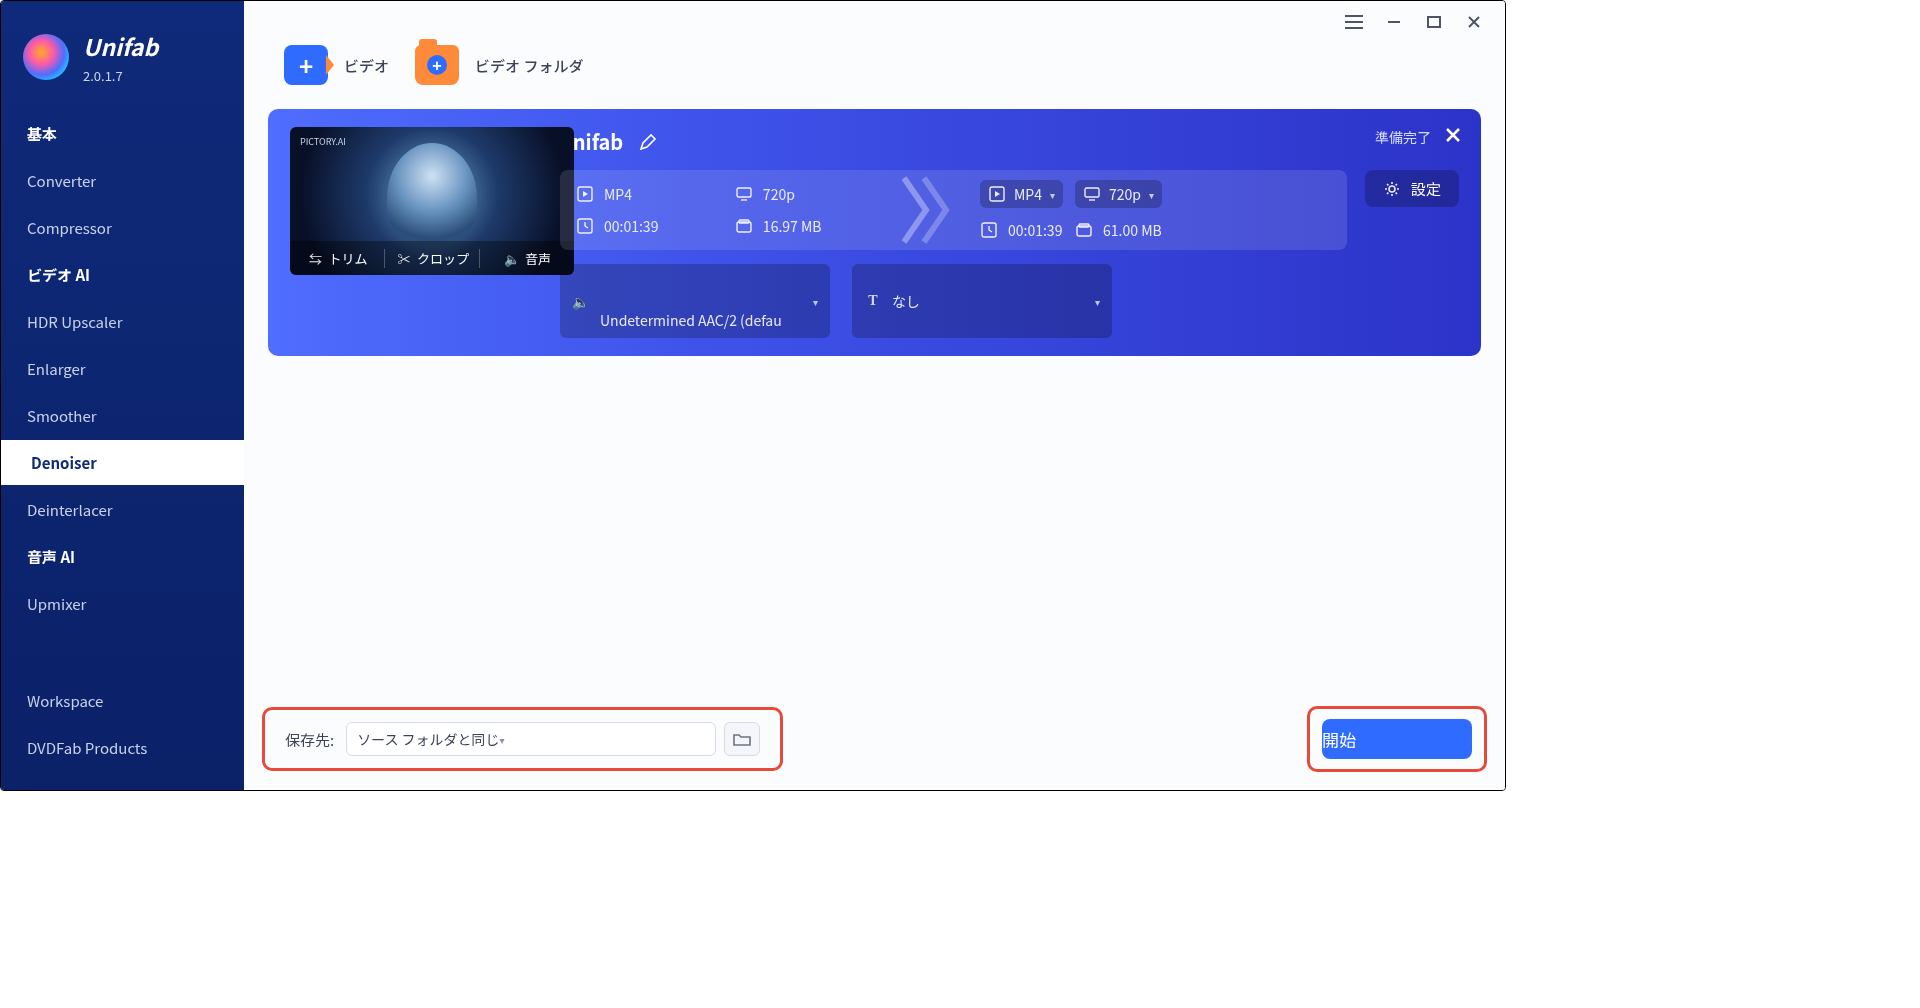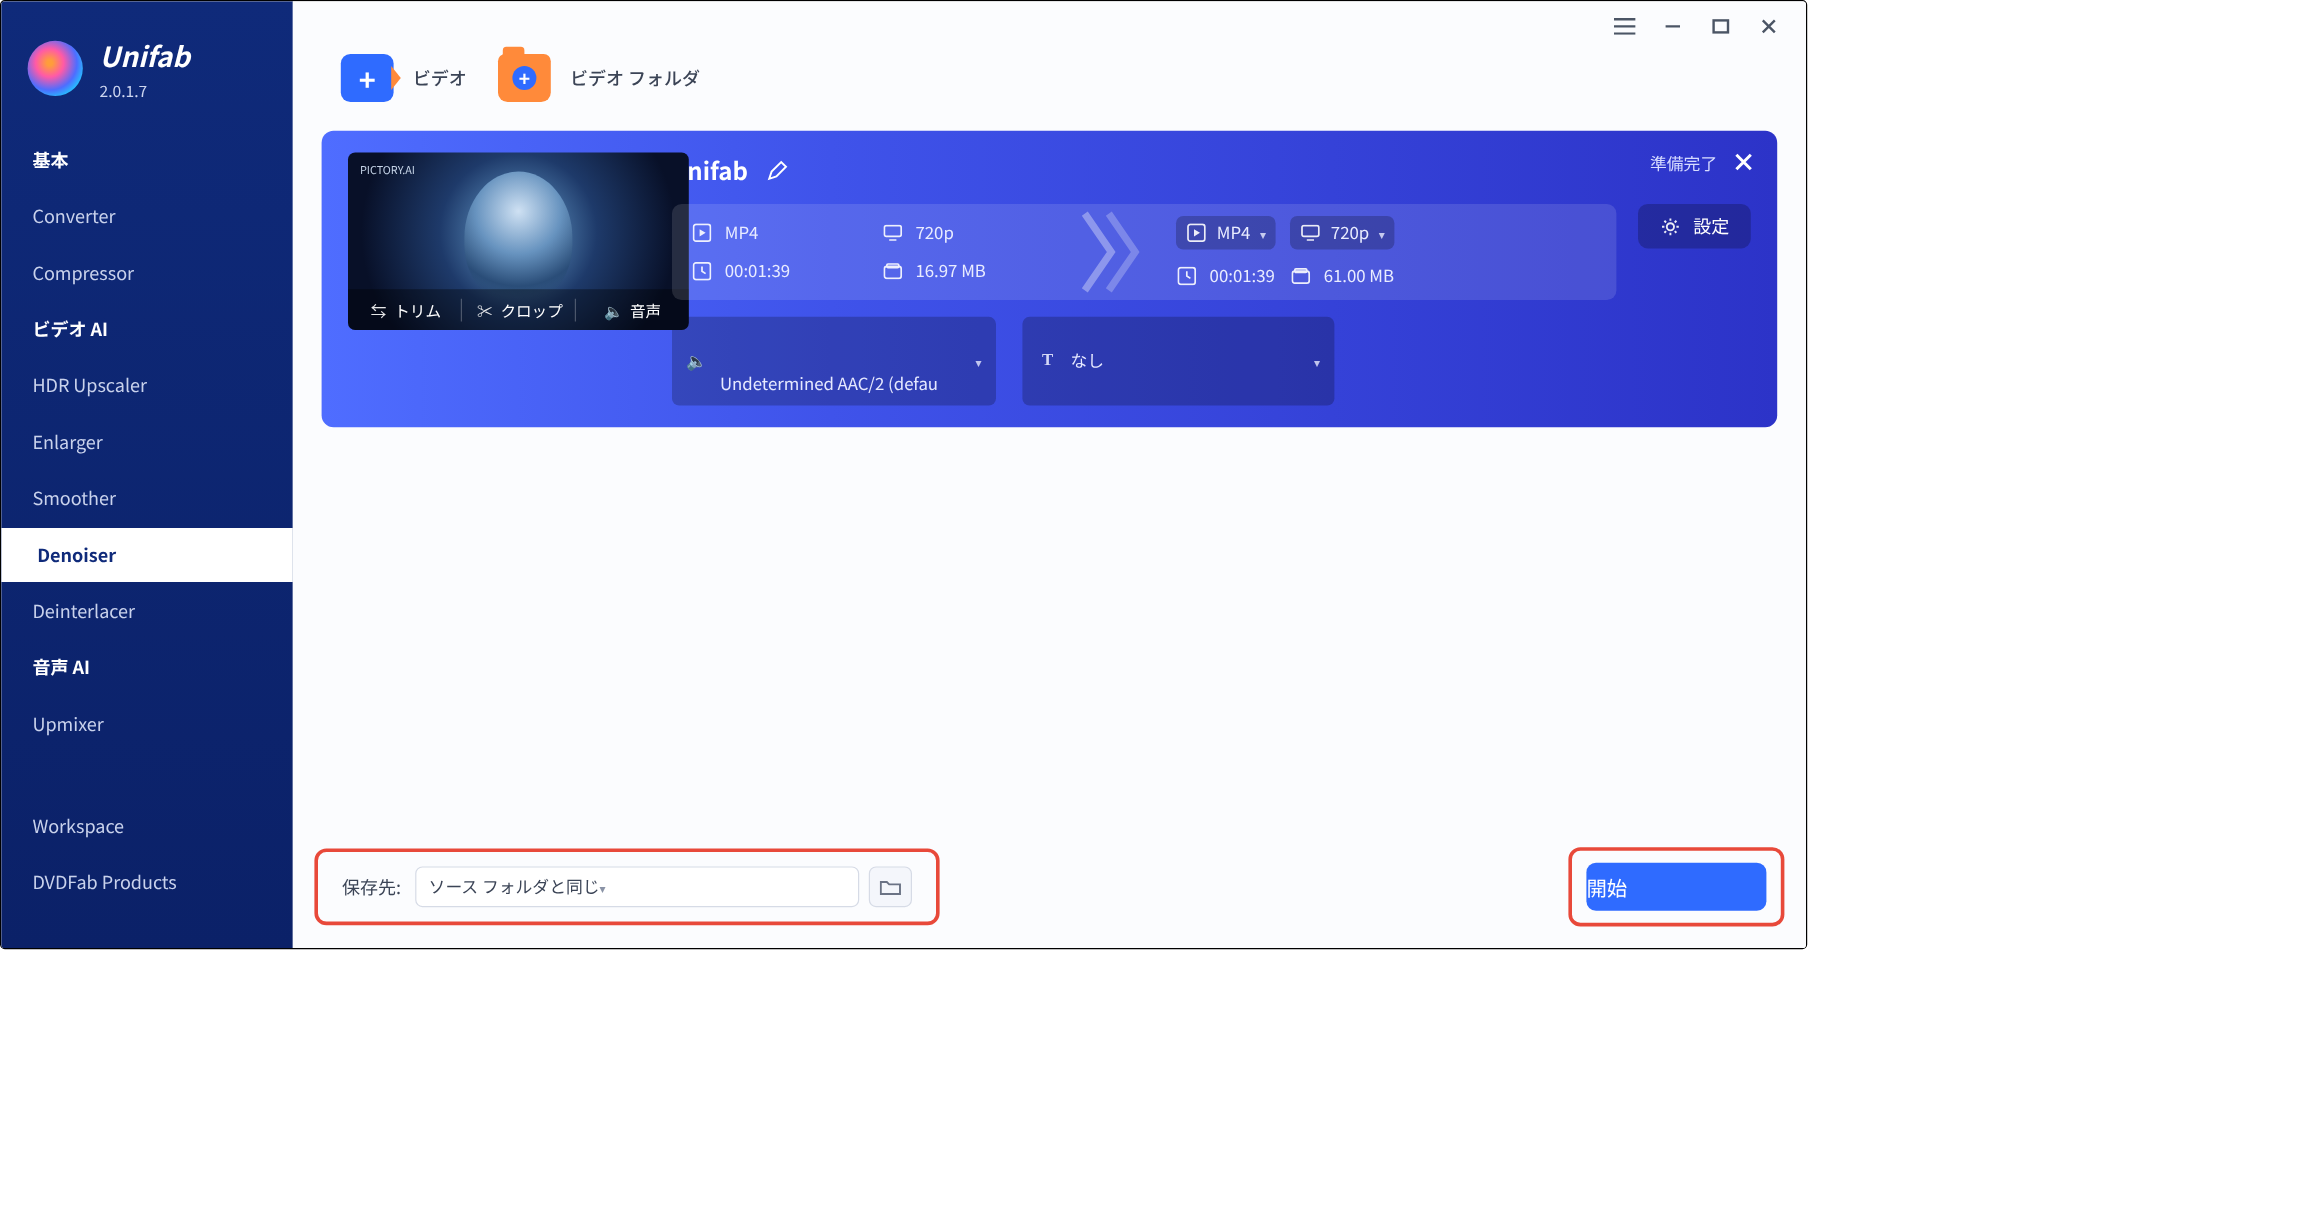--- a/index.html
+++ b/index.html
@@ -9,21 +9,21 @@
   
   .sidebar { width: 243px; background: linear-gradient(180deg, #0f2a7a 0%, #0b2168 100%); color: #cdd6f0; display: flex; flex-direction: column; padding-top: 18px; }
   .brand { display: flex; align-items: center; gap: 14px; padding: 10px 22px 26px 22px; }
   .logo { width: 46px; height: 46px; border-radius: 50%; background: radial-gradient(circle at 40% 40%, #ff9d3b 6%, #ff5aa7 30%, #4e6dff 58%, #21c8ff 78%); position: relative; }
   .brand-text .name { font-size: 23px; font-weight: 700; color: #fff; font-style: italic; }
   .brand-text .ver { font-size: 13px; color: #cdd6f0; margin-top: 3px; }
   .nav { display: flex; flex-direction: column; gap: 2px; }
   .nav .section { font-size: 15px; font-weight: 700; color: #fff; padding: 12px 26px; }
   .nav .item { font-size: 15px; color: #c9d2ec; padding: 12px 26px; cursor: pointer; }
   .nav .item.active { background: #fff; color: #0f2a7a; font-weight: 700; border-left: 4px solid #0f2a7a; margin-left: -4px; padding-left: 30px; }
-  .sidebar-bottom { margin-top: auto; padding-bottom: 32px; }
+  .sidebar-bottom { margin-top: auto; padding-bottom: 20px; }
 
   
   .main { flex: 1; background: #fbfcfe; display: flex; flex-direction: column; position: relative; }
   .titlebar { display: flex; justify-content: flex-end; align-items: center; gap: 18px; padding: 10px 20px 0 0; color: #4b5565; }
   .titlebar .tb-btn { width: 22px; height: 22px; display:flex; align-items:center; justify-content:center; cursor:pointer; }
 
   .add-row { display: flex; align-items: center; gap: 26px; padding: 12px 40px 24px 40px; }
   .add-btn { display: flex; align-items: center; gap: 16px; cursor: pointer; }
   .add-btn .ico { width: 44px; height: 40px; border-radius: 8px; display:flex; align-items:center; justify-content:center; color:#fff; font-size:24px; font-weight:700; position:relative; }
   .add-btn.video .ico { background:#2f6bff; }

